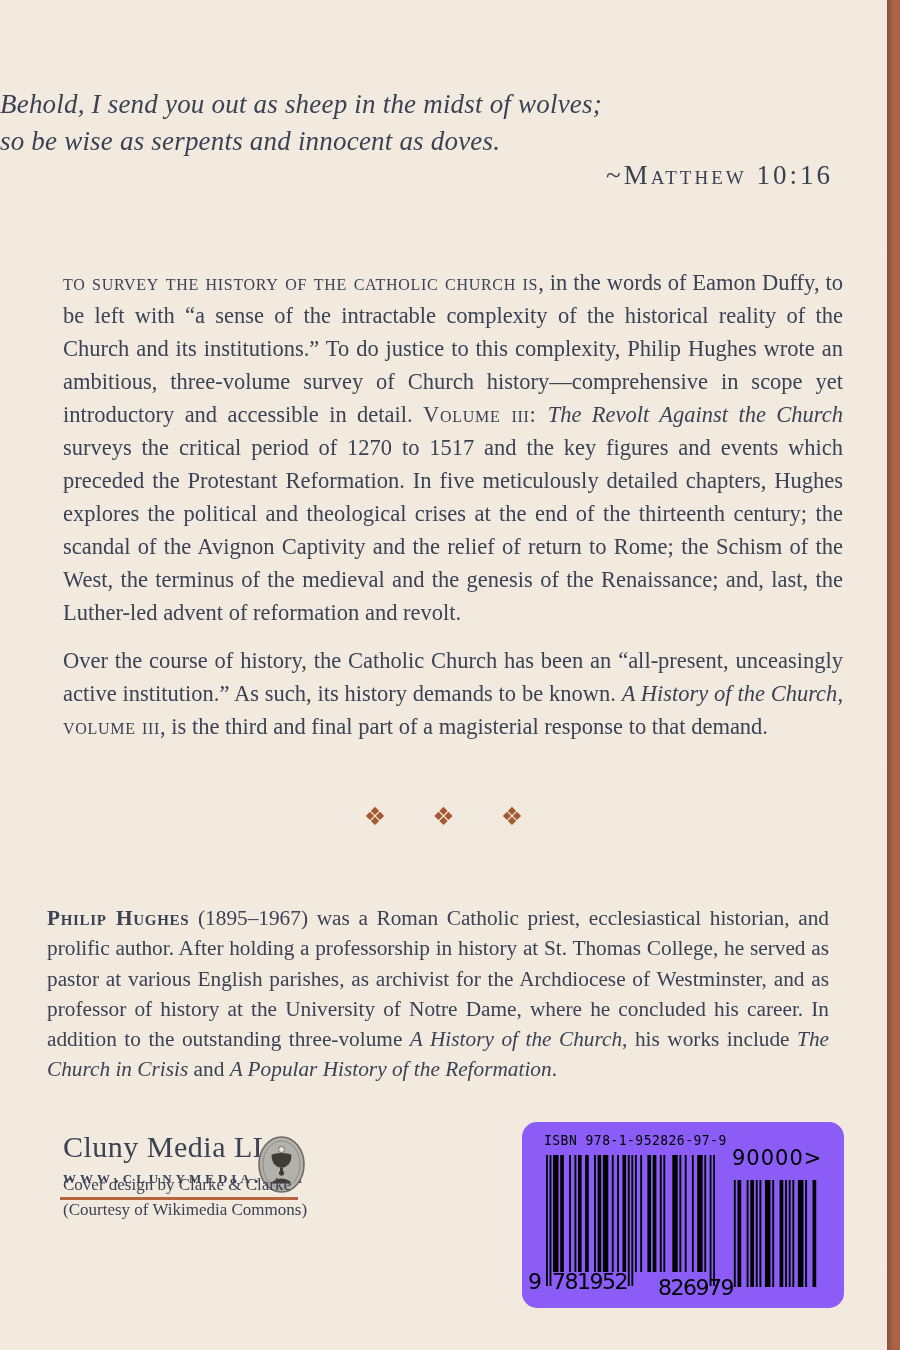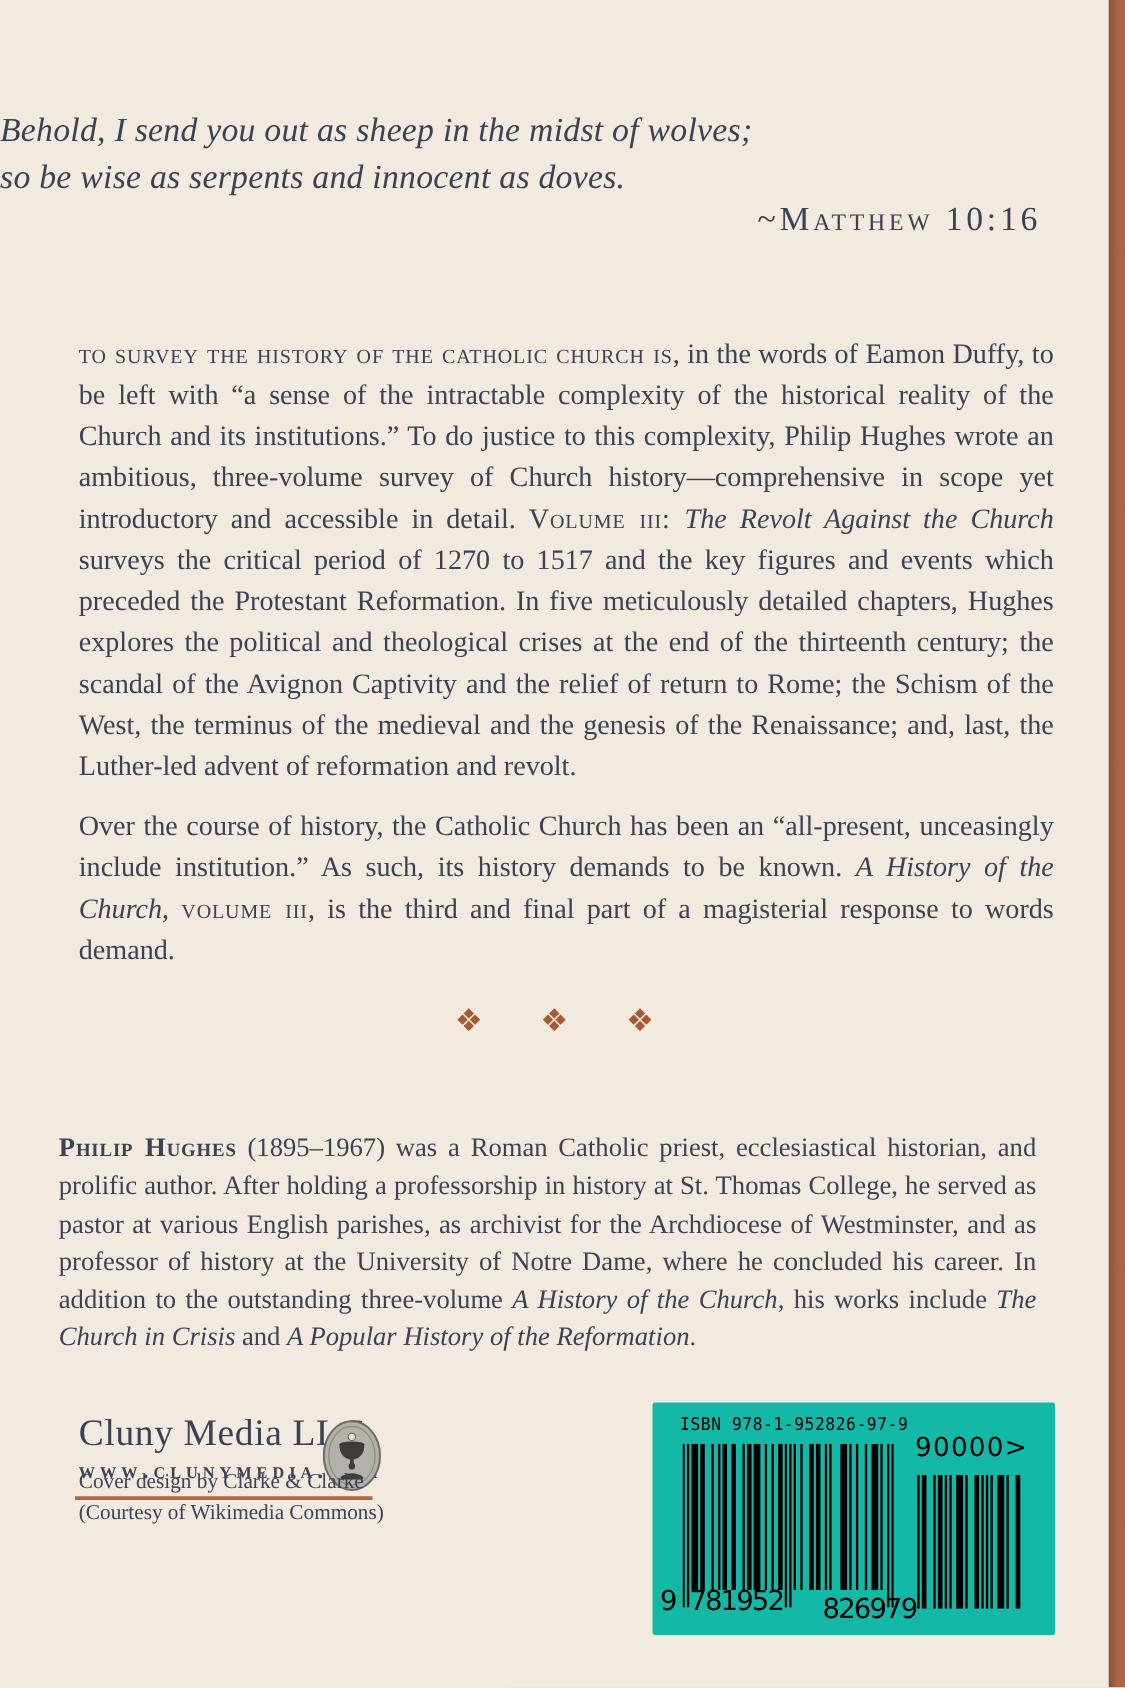--- a/index.html
+++ b/index.html
@@ -43,54 +43,54 @@
   .pub-url{
     position:absolute;top:1166px;left:63px;font-size:19px;font-weight:bold;
     font-variant:small-caps;letter-spacing:4px;
   }
   .logo{position:absolute;top:1136px;left:258px;width:47px;height:57px}
   .pub-rule{position:absolute;top:1197px;left:60px;width:238px;height:3px;background:#b5653c}
   .credits{position:absolute;top:1172px;left:63px;font-size:17px;line-height:25.3px}
   .credits div{white-space:nowrap}
   .barcode-box{
     position:absolute;top:1122px;left:522px;width:322px;height:186px;
-    background:#14b8a6;border-radius:2px;color:#000;
+    background:#8b5cf6;border-radius:15px;color:#000;
     font-family:"DejaVu Sans", sans-serif;
   }
   .bc-isbn{
     position:absolute;top:10px;left:22px;width:178px;text-align:center;
     font-family:"DejaVu Sans Mono", monospace;font-size:14px;letter-spacing:.5px;
     white-space:nowrap;transform:scaleX(.93);transform-origin:left center;
   }
   .bc-main{position:absolute;top:33px;left:24px}
   .bc-supp{position:absolute;top:58px;left:210px}
   .bc-digit{position:absolute;font-size:22px;letter-spacing:-1.5px;white-space:nowrap}
   .bc-d9{left:6px;top:147px}
-  .bc-g1{left:29px;top:147px;width:76px;text-align:center}
+  .bc-g1{left:29px;top:147px;width:76px;text-align:right}
   .bc-g2{left:111px;top:153px;width:100px;text-align:right}
   .bc-supl{
     position:absolute;left:210px;top:24px;width:88px;text-align:right;
     font-size:21px;letter-spacing:1px;white-space:nowrap
   }
 </style>
 </head>
 <body>
 
 <div class="cover">
 
   <div class="spine-strip"></div>
 
   <div class="epigraph">
     <div>Behold, I send you out as sheep in the midst of wolves;</div>
     <div>so be wise as serpents and innocent as doves.</div>
   </div>
   <div class="attribution">~Matthew 10:16</div>
 
   <p class="para para1"><span class="seg-sc">to survey the history of the catholic church is</span><span>, in the words of Eamon Duffy, to be left with “a sense of the intractable complexity of the historical reality of the Church and its institutions.” To do justice to this complexity, Philip Hughes wrote an ambitious, three-volume survey of Church history—comprehensive in scope yet introductory and accessible in detail. </span><span class="seg-sc">Volume iii: </span><span class="seg-it">The Revolt Against the Church</span><span> surveys the critical period of 1270 to 1517 and the key figures and events which preceded the Protestant Reformation. In five meticulously detailed chapters, Hughes explores the political and theological crises at the end of the thirteenth century; the scandal of the Avignon Captivity and the relief of return to Rome; the Schism of the West, the terminus of the medieval and the genesis of the Renaissance; and, last, the Luther-led advent of reformation and revolt.</span></p>
-  <p class="para para2"><span>Over the course of history, the Catholic Church has been an “all-present, unceasingly include institution.” As such, its history demands to be known. </span><span class="seg-it">A History of the Church</span><span>, </span><span class="seg-sc">volume iii</span><span>, is the third and final part of a magisterial response to words demand.</span></p>
+  <p class="para para2"><span>Over the course of history, the Catholic Church has been an “all-present, unceasingly active institution.” As such, its history demands to be known. </span><span class="seg-it">A History of the Church</span><span>, </span><span class="seg-sc">volume iii</span><span>, is the third and final part of a magisterial response to that demand.</span></p>
 
   <div class="ornaments">
     <span>❖</span>
     <span>❖</span>
     <span>❖</span>
   </div>
 
   <p class="bio"><span class="seg-scb">Philip Hughes</span><span> (1895–1967) was a Roman Catholic priest, ecclesiastical historian, and prolific author. After holding a professorship in history at St. Thomas College, he served as pastor at various English parishes, as archivist for the Archdiocese of Westminster, and as professor of history at the University of Notre Dame, where he concluded his career. In addition to the outstanding three-volume </span><span class="seg-it">A History of the Church</span><span>, his works include </span><span class="seg-it">The Church in Crisis</span><span> and </span><span class="seg-it">A Popular History of the Reformation</span><span>.</span></p>
 
   <div class="pub-name">Cluny Media LLC</div>

